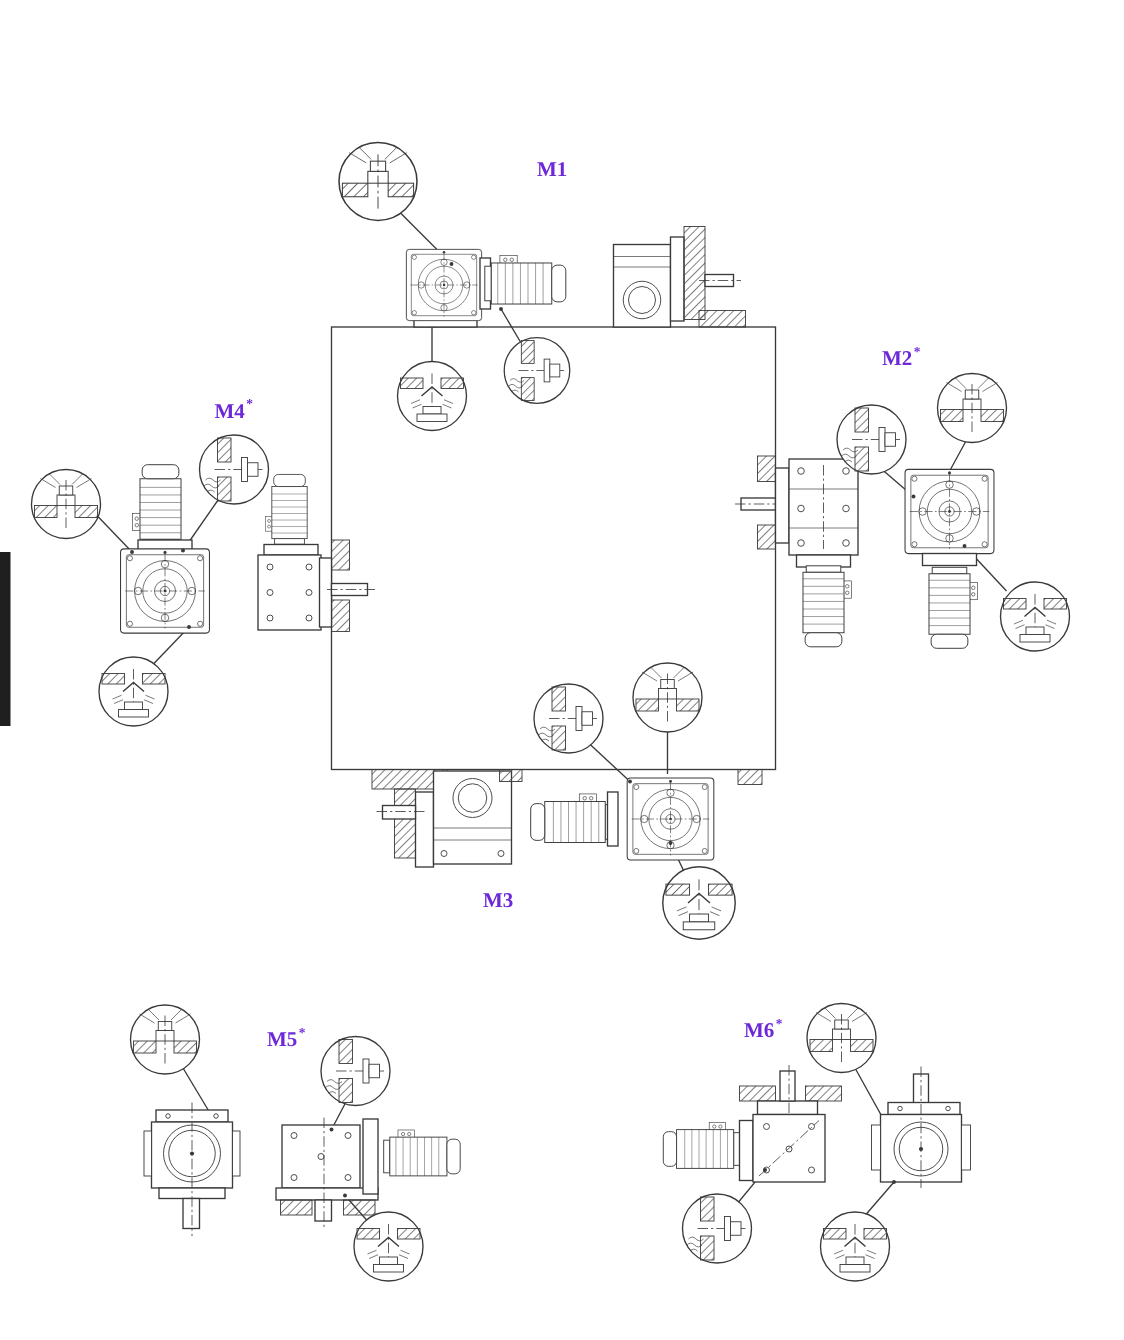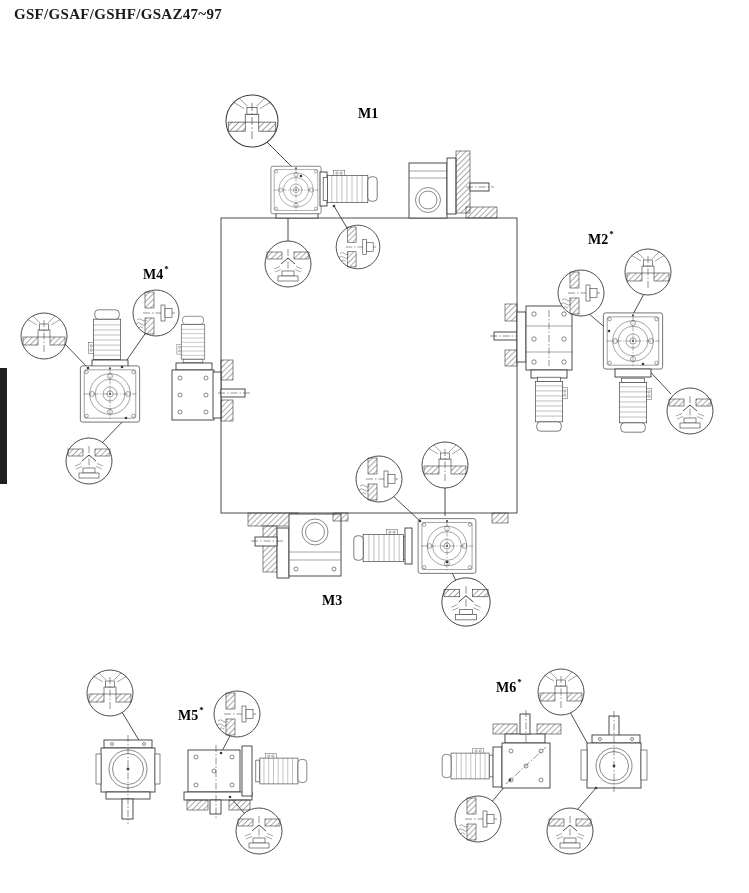--- a/index.html
+++ b/index.html
@@ -2,39 +2,38 @@
 <html><head>
 <meta charset="utf-8">
 <style>
   html,body{margin:0;padding:0;background:#fff;}
   .page{position:relative;width:749px;height:893px;background:#fff;overflow:hidden;
         font-family:"Liberation Serif",serif;}
   .title{position:absolute;left:14px;top:6px;margin:0;font-size:15px;font-weight:bold;
          color:#1a1a1a;letter-spacing:.3px;font-family:"Liberation Serif",serif;}
   .edge-tab{position:absolute;left:0;top:368px;width:7px;height:116px;background:#1f1f1f;}
   svg.diagram{position:absolute;left:0;top:0;width:749px;height:893px;}
-  .mlabel{position:absolute;font-weight:bold;font-size:14px;color:#000000;
+  .mlabel{position:absolute;font-weight:bold;font-size:14px;color:#6d28d9;
           font-family:"Liberation Serif",serif;white-space:nowrap;}
   .mlabel sup{font-size:9px;position:relative;top:-1px;left:1px;}
   
   .ln{fill:none;stroke:#3a3a3a;stroke-width:0.9;}
   .thin{fill:none;stroke:#3a3a3a;stroke-width:0.45;}
   .fw{fill:#fff;stroke:#3a3a3a;stroke-width:0.9;}
   .fw5{fill:#fff;stroke:#3a3a3a;stroke-width:0.6;}
   .ht{fill:url(#hatch);stroke:#3a3a3a;stroke-width:0.6;}
   .cl{stroke:#3a3a3a;stroke-width:0.55;stroke-dasharray:7 2 1.5 2;fill:none;}
   .bolt{fill:none;stroke:#3a3a3a;stroke-width:0.6;}
   .dot{fill:#3a3a3a;stroke:none;}
 </style>
 </head>
 <body>
 
 <div class="page">
 
-  <h1 class="title">GSF/GSAF/GSHF/GSAZ47~97</h1>
   <div class="edge-tab"></div>
 
   <svg class="diagram" viewBox="0 0 749 893">
     <defs>
       <pattern id="hatch" width="4" height="4" patternUnits="userSpaceOnUse" patternTransform="rotate(45)">
         <line x1="0" y1="0" x2="0" y2="4" stroke="#555" stroke-width="1"></line>
       </pattern>
 
       <g id="gearFront">
         <rect x="-38" y="-36" width="76" height="72" rx="3" class="fw"></rect>
@@ -308,16 +307,16 @@
     </g>
     <use href="#symVent" transform="translate(561,692)"></use>
     <use href="#symLevel" transform="translate(478,819)"></use>
     <use href="#symDrain" transform="translate(570,831)"></use>
   </svg>
 
   <div class="mlabel" style="left:358px;top:104px"><span>M1</span><sup></sup></div>
   <div class="mlabel" style="left:588px;top:230px"><span>M2</span><sup>*</sup></div>
   <div class="mlabel" style="left:322px;top:591px"><span>M3</span><sup></sup></div>
   <div class="mlabel" style="left:143px;top:265px"><span>M4</span><sup>*</sup></div>
-  <div class="mlabel" style="left:178px;top:706px"><span>M5</span><sup>*</sup></div>
+  <div class="mlabel" style="left:178px;top:684px"><span>M5</span><sup>*</sup></div>
   <div class="mlabel" style="left:496px;top:678px"><span>M6</span><sup>*</sup></div>
 
 </div>
 
 </body></html>

